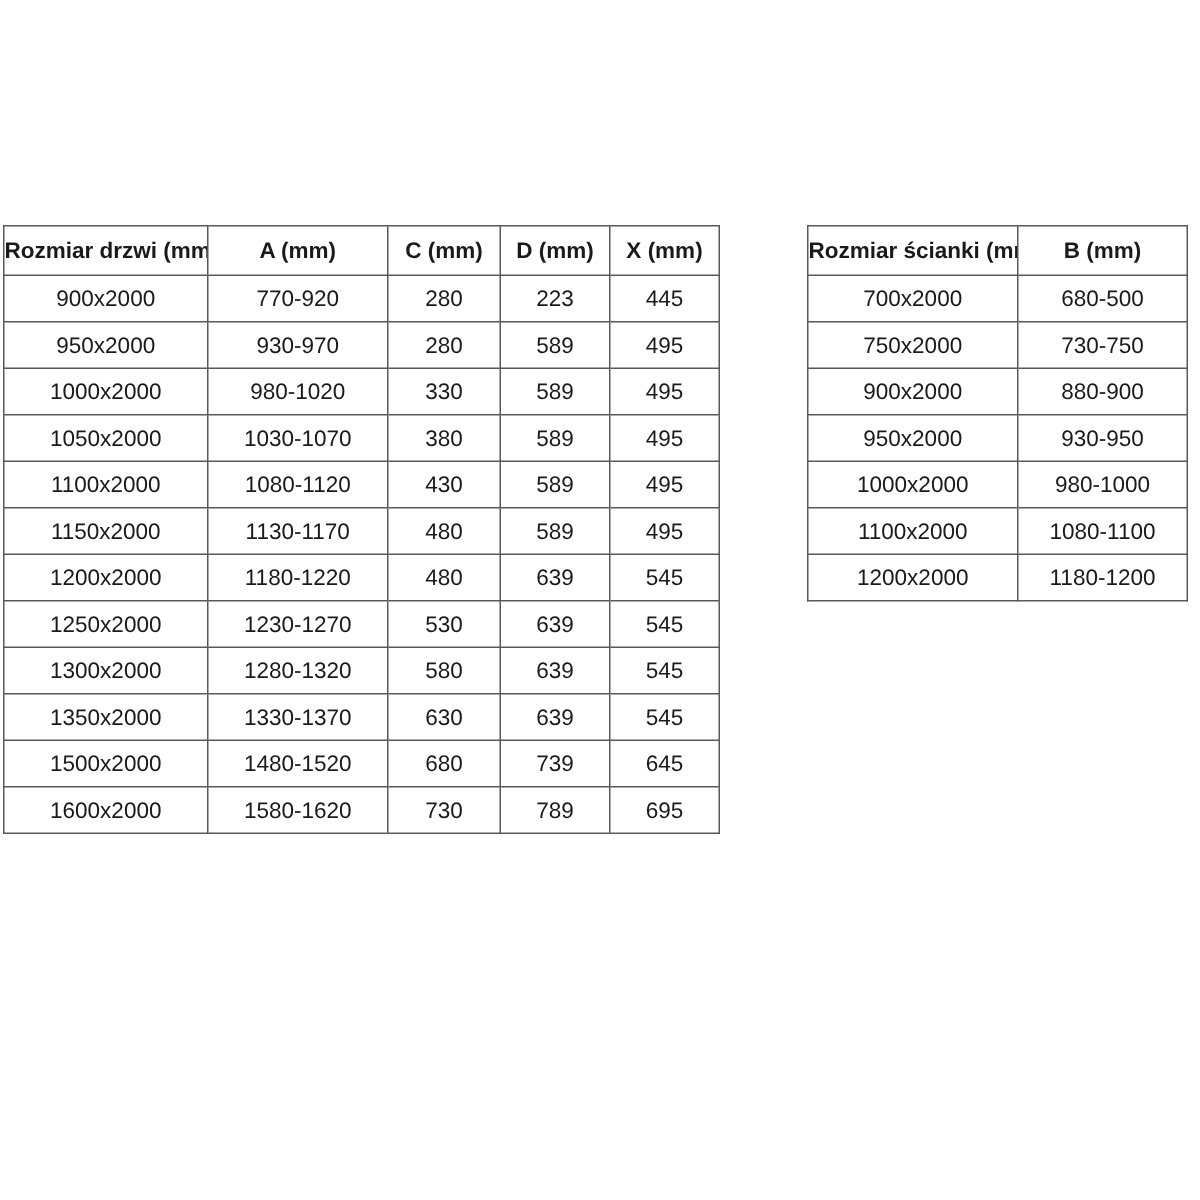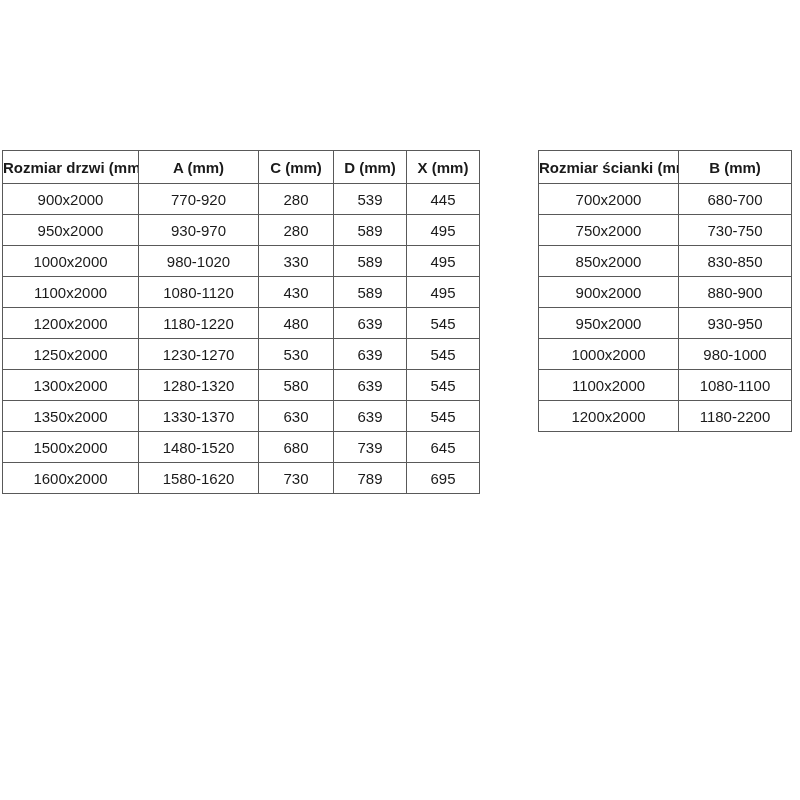--- a/index.html
+++ b/index.html
@@ -66,41 +66,55 @@
         <th>C (mm)</th>
         <th>D (mm)</th>
         <th>X (mm)</th>
       </tr>
     </thead>
   <tbody>
       <tr>
         <td>900x2000</td>
         <td>770-920</td>
         <td>280</td>
-        <td>539</td>
+        <td>223</td>
         <td>445</td>
       </tr>
       <tr>
         <td>950x2000</td>
         <td>930-970</td>
         <td>280</td>
         <td>589</td>
         <td>495</td>
       </tr>
       <tr>
         <td>1000x2000</td>
         <td>980-1020</td>
         <td>330</td>
         <td>589</td>
         <td>495</td>
       </tr>
       <tr>
+        <td>1050x2000</td>
+        <td>1030-1070</td>
+        <td>380</td>
+        <td>589</td>
+        <td>495</td>
+      </tr>
+      <tr>
         <td>1100x2000</td>
         <td>1080-1120</td>
         <td>430</td>
+        <td>589</td>
+        <td>495</td>
+      </tr>
+      <tr>
+        <td>1150x2000</td>
+        <td>1130-1170</td>
+        <td>480</td>
         <td>589</td>
         <td>495</td>
       </tr>
       <tr>
         <td>1200x2000</td>
         <td>1180-1220</td>
         <td>480</td>
         <td>639</td>
         <td>545</td>
       </tr>
@@ -149,44 +163,40 @@
     </colgroup>
   <thead>
       <tr>
         <th>Rozmiar ścianki (mm)</th>
         <th>B (mm)</th>
       </tr>
     </thead>
   <tbody>
       <tr>
         <td>700x2000</td>
-        <td>680-700</td>
+        <td>680-500</td>
       </tr>
       <tr>
         <td>750x2000</td>
         <td>730-750</td>
       </tr>
       <tr>
-        <td>850x2000</td>
-        <td>830-850</td>
-      </tr>
-      <tr>
         <td>900x2000</td>
         <td>880-900</td>
       </tr>
       <tr>
         <td>950x2000</td>
         <td>930-950</td>
       </tr>
       <tr>
         <td>1000x2000</td>
         <td>980-1000</td>
       </tr>
       <tr>
         <td>1100x2000</td>
         <td>1080-1100</td>
       </tr>
       <tr>
         <td>1200x2000</td>
-        <td>1180-2200</td>
+        <td>1180-1200</td>
       </tr>
     </tbody>
 </table>
 
 </body></html>

